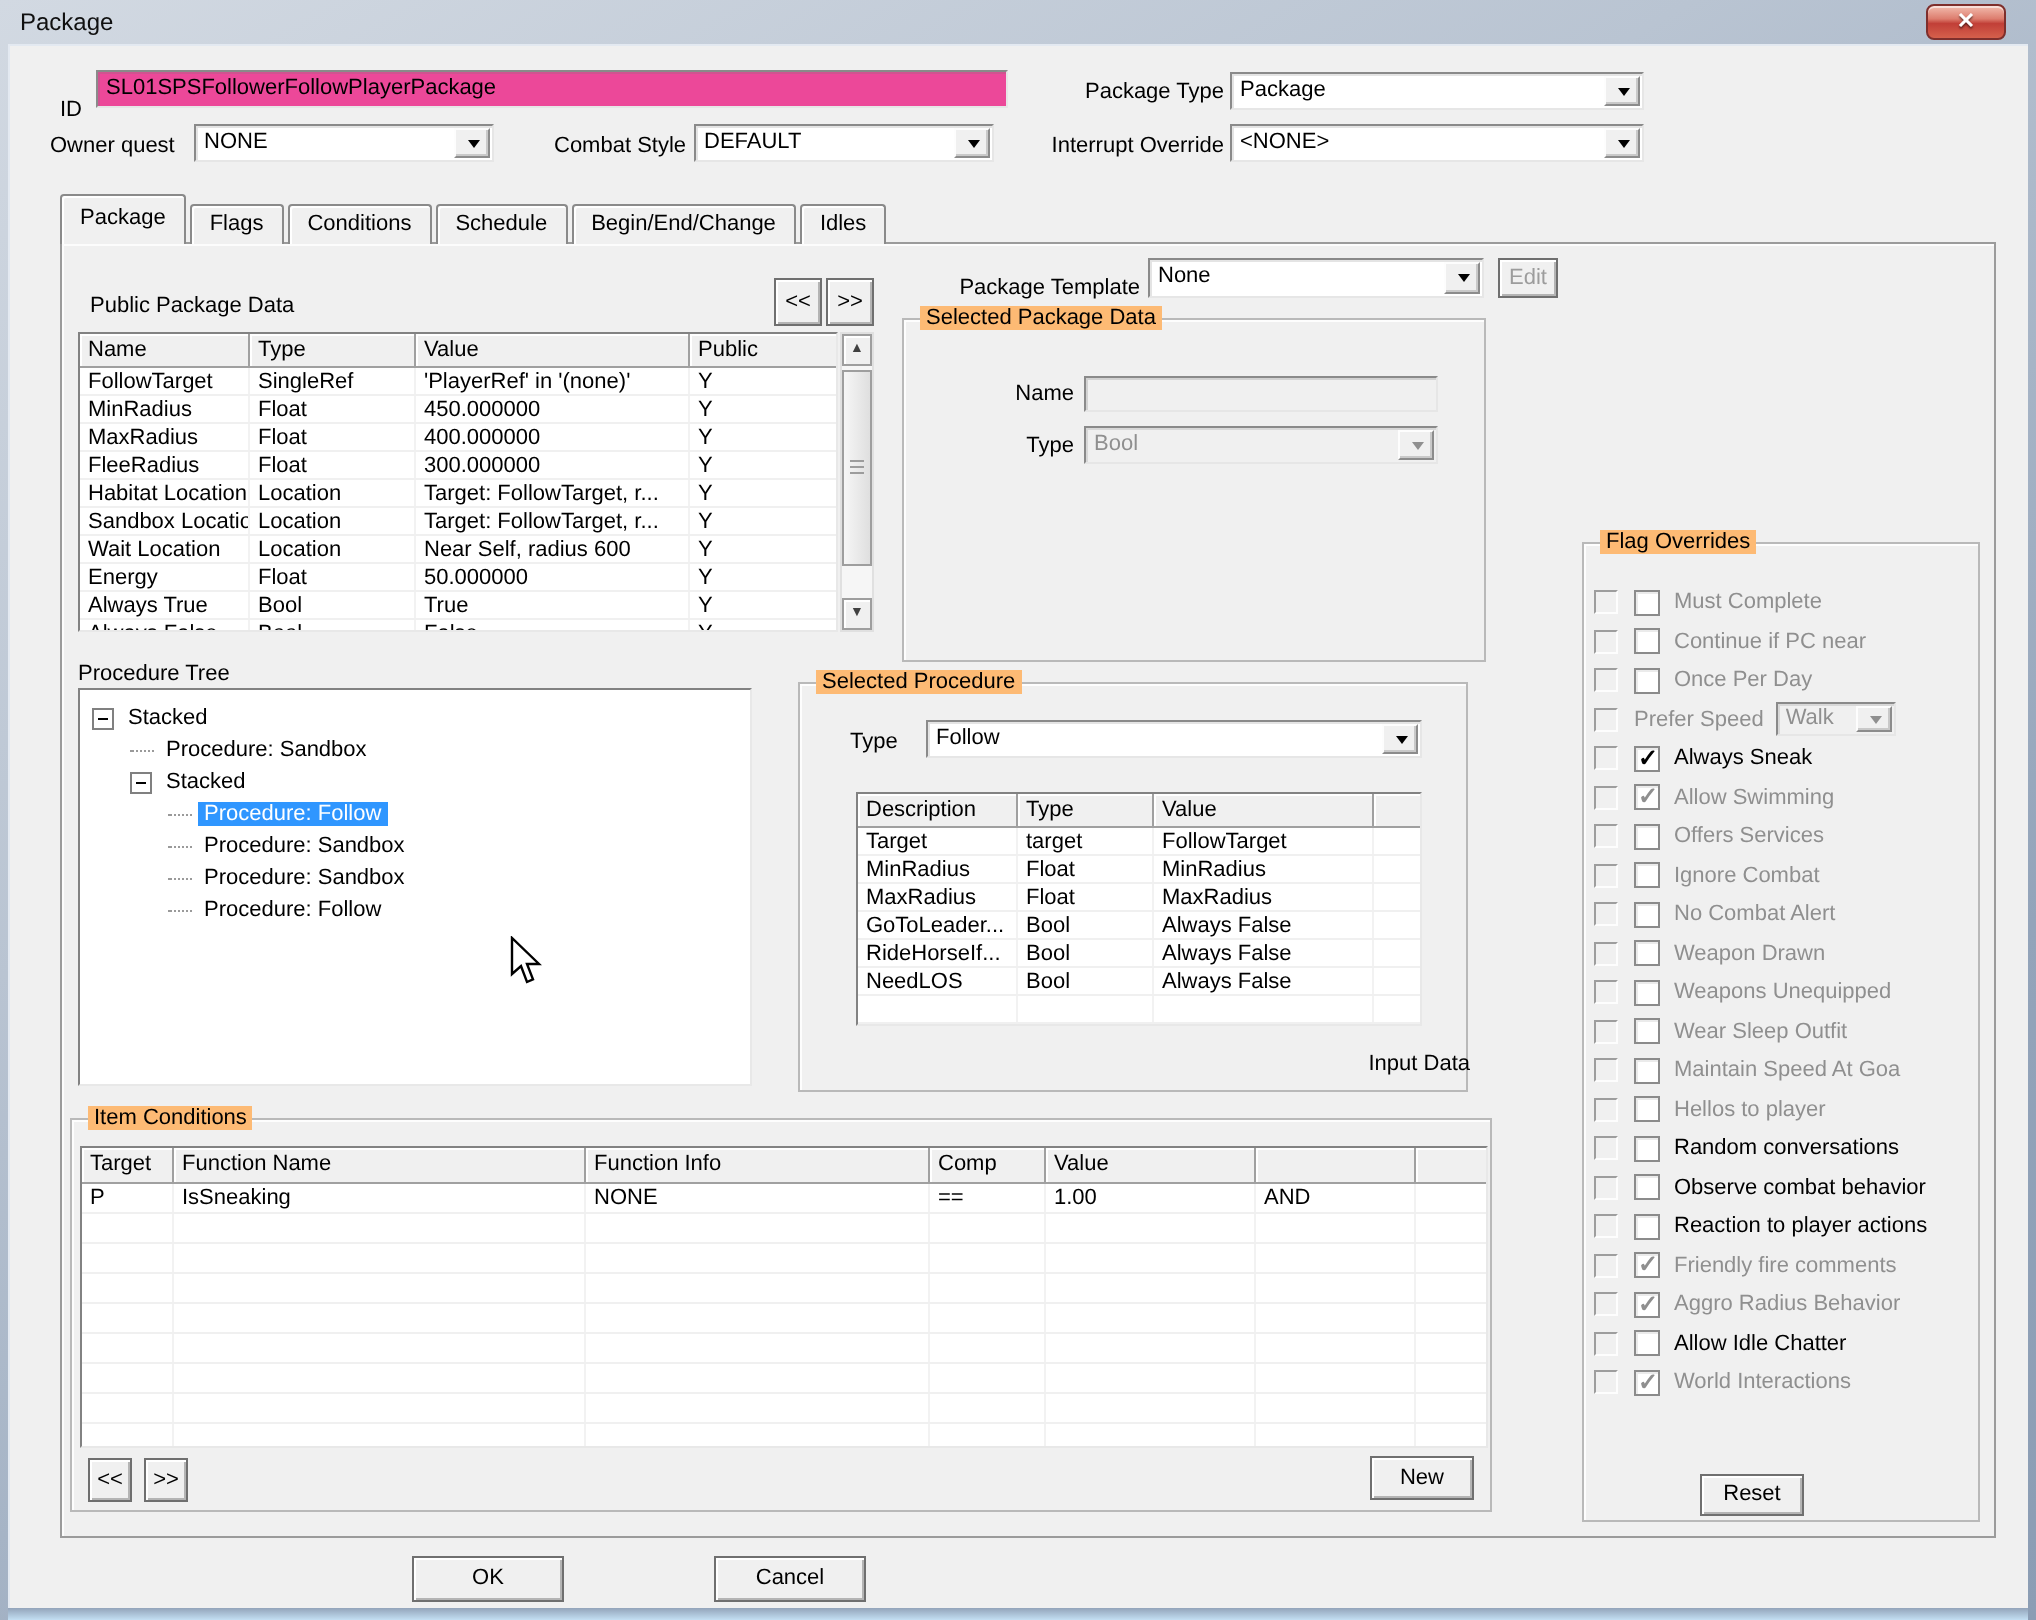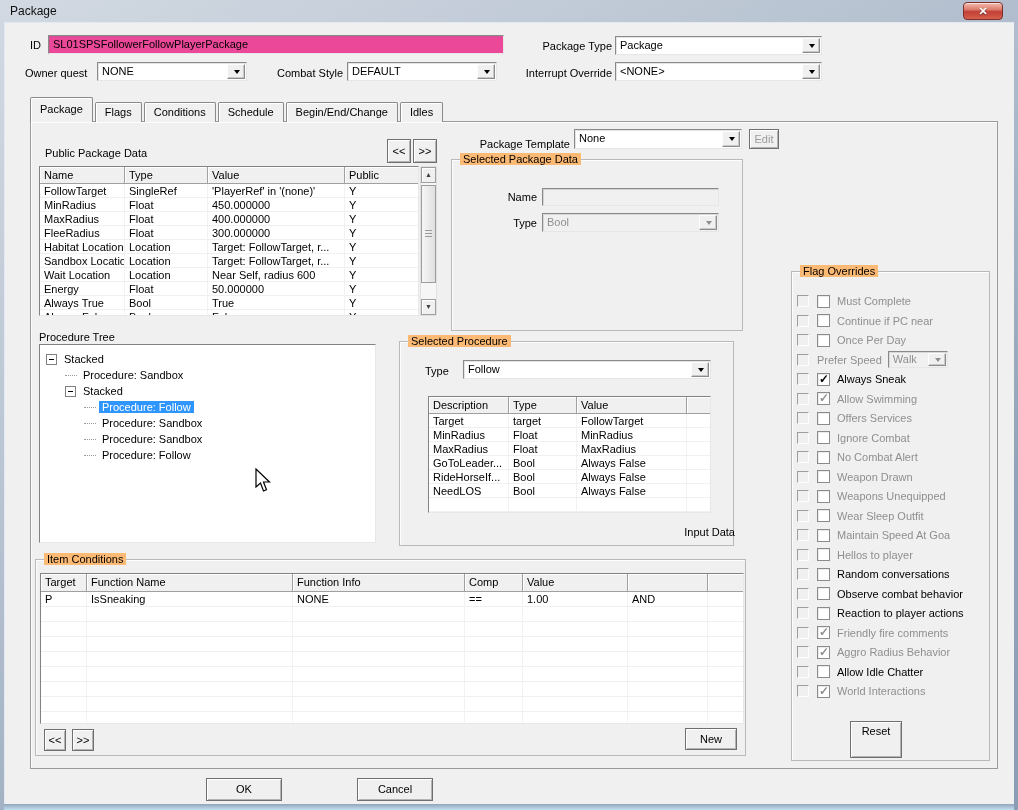--- a/index.html
+++ b/index.html
@@ -112,21 +112,21 @@
 <div class="window">
   <div class="titlebar">
     <span class="title-text">Package</span>
     <div class="close-btn">
       <span>✕</span>
     </div>
   </div>
 
   <div class="client">
 
-    <span class="lbl" style="left:26px;top:17px">ID</span>
+    <span class="lbl" style="left:26px;top:27px">ID</span>
     <div class="textbox sunken" style="left:44px;top:13px;width:456px;height:19px">SL01SPSFollowerFollowPlayerPackage</div>
 
     <span class="lbl right" style="left:498px;top:18px;width:110px">Package Type</span>
     <div class="combo" style="left:611px;top:14px;width:207px;height:19px">Package</div>
 
     <span class="lbl" style="left:21px;top:45px">Owner quest</span>
     <div class="combo" style="left:93px;top:40px;width:150px;height:19px">NONE</div>
 
     <span class="lbl" style="left:273px;top:45px">Combat Style</span>
     <div class="combo" style="left:343px;top:40px;width:150px;height:19px">DEFAULT</div>
@@ -433,21 +433,21 @@
               <span class="ovr"></span>
               <span class="cb"></span>
               <span class="flag-label">Allow Idle Chatter</span>
             </div>
             <div class="flag-row">
               <span class="ovr"></span>
               <span class="cb checked disabled"></span>
               <span class="flag-label disabled">World Interactions</span>
             </div>
           </div>
-        <div class="btn" style="left:58px;top:449px;width:52px;height:37px;line-height:19px">Reset</div>
+        <div class="btn" style="left:58px;top:465px;width:52px;height:21px;line-height:19px">Reset</div>
       </div>
 
       <div class="group" style="left:4px;top:437px;width:711px;height:197px">
         <span class="legend">Item Conditions</span>
         <div class="dtable cond" style="left:4px;top:13px;width:704px;height:151px">
             <div class="thead">
               <div class="th c0">Target</div>
               <div class="th c1">Function Name</div>
               <div class="th c2">Function Info</div>
               <div class="th c3">Comp</div>

